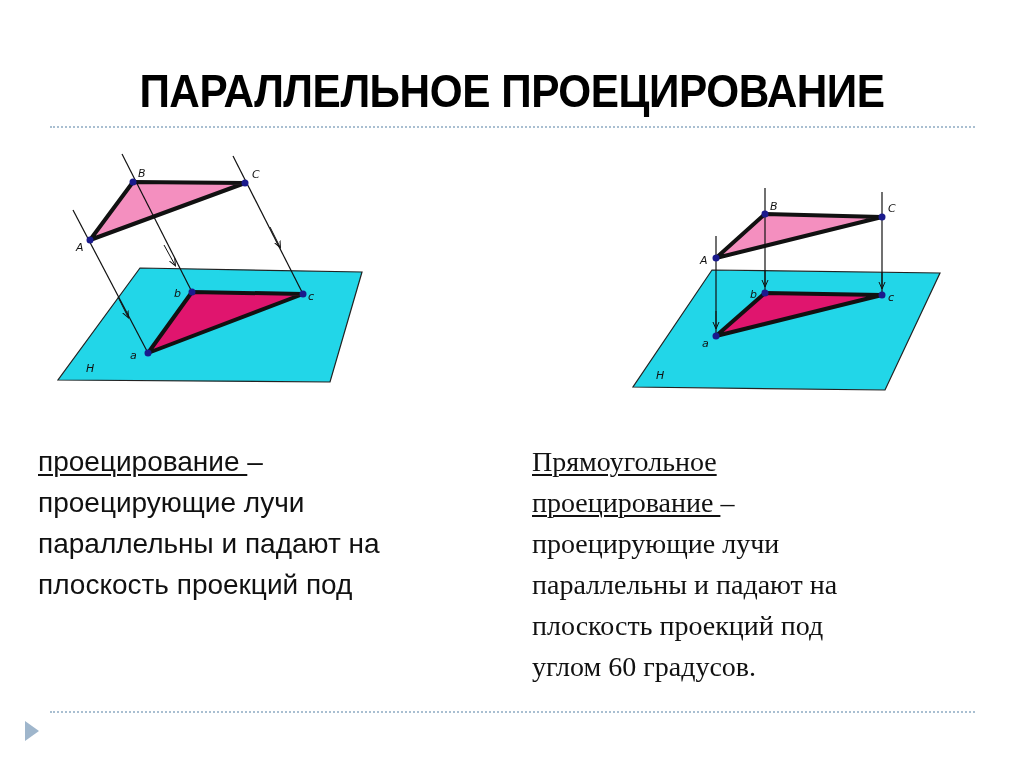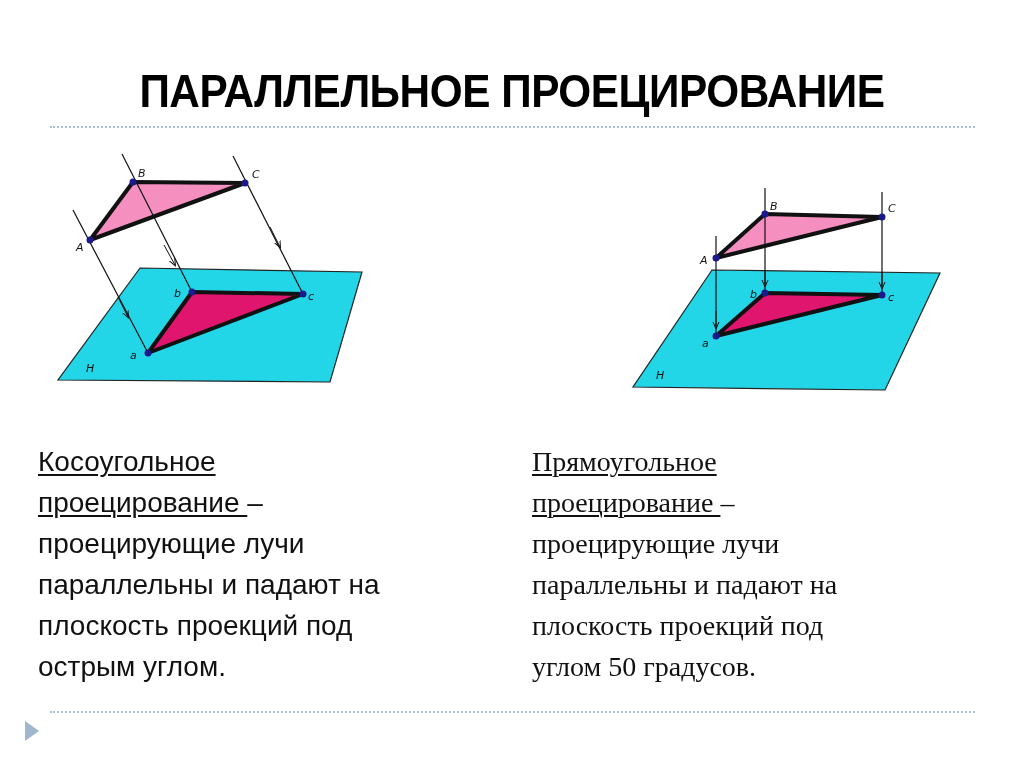--- a/index.html
+++ b/index.html
@@ -106,31 +106,29 @@
   <text class="lbl" x="150" y="30">B</text>
   <text class="lbl" x="268" y="32">C</text>
   <text class="lbl" x="80" y="84">A</text>
   <text class="lbl" x="130" y="118">b</text>
   <text class="lbl" x="268" y="121">c</text>
   <text class="lbl" x="82" y="167">a</text>
   <text class="lbl" x="36" y="199">H</text>
 </svg>
 
 <div class="text-block text-left">
-  <div><span class="u">Косоугольное</span></div>
   <div><span class="u">проецирование </span><span>–</span></div>
   <div>проецирующие лучи</div>
   <div>параллельны и падают на</div>
   <div>плоскость проекций под</div>
-  <div>острым углом.</div>
 </div>
 
 <div class="text-block text-right">
   <div><span class="u">Прямоугольное</span></div>
   <div><span class="u">проецирование </span><span>–</span></div>
   <div>проецирующие лучи</div>
   <div>параллельны и падают на</div>
   <div>плоскость проекций под</div>
-  <div>углом 50 градусов.</div>
+  <div>углом 60 градусов.</div>
 </div>
 
 <div class="rule bottom"></div>
 <div class="nav-arrow"></div>
 
 </body></html>

